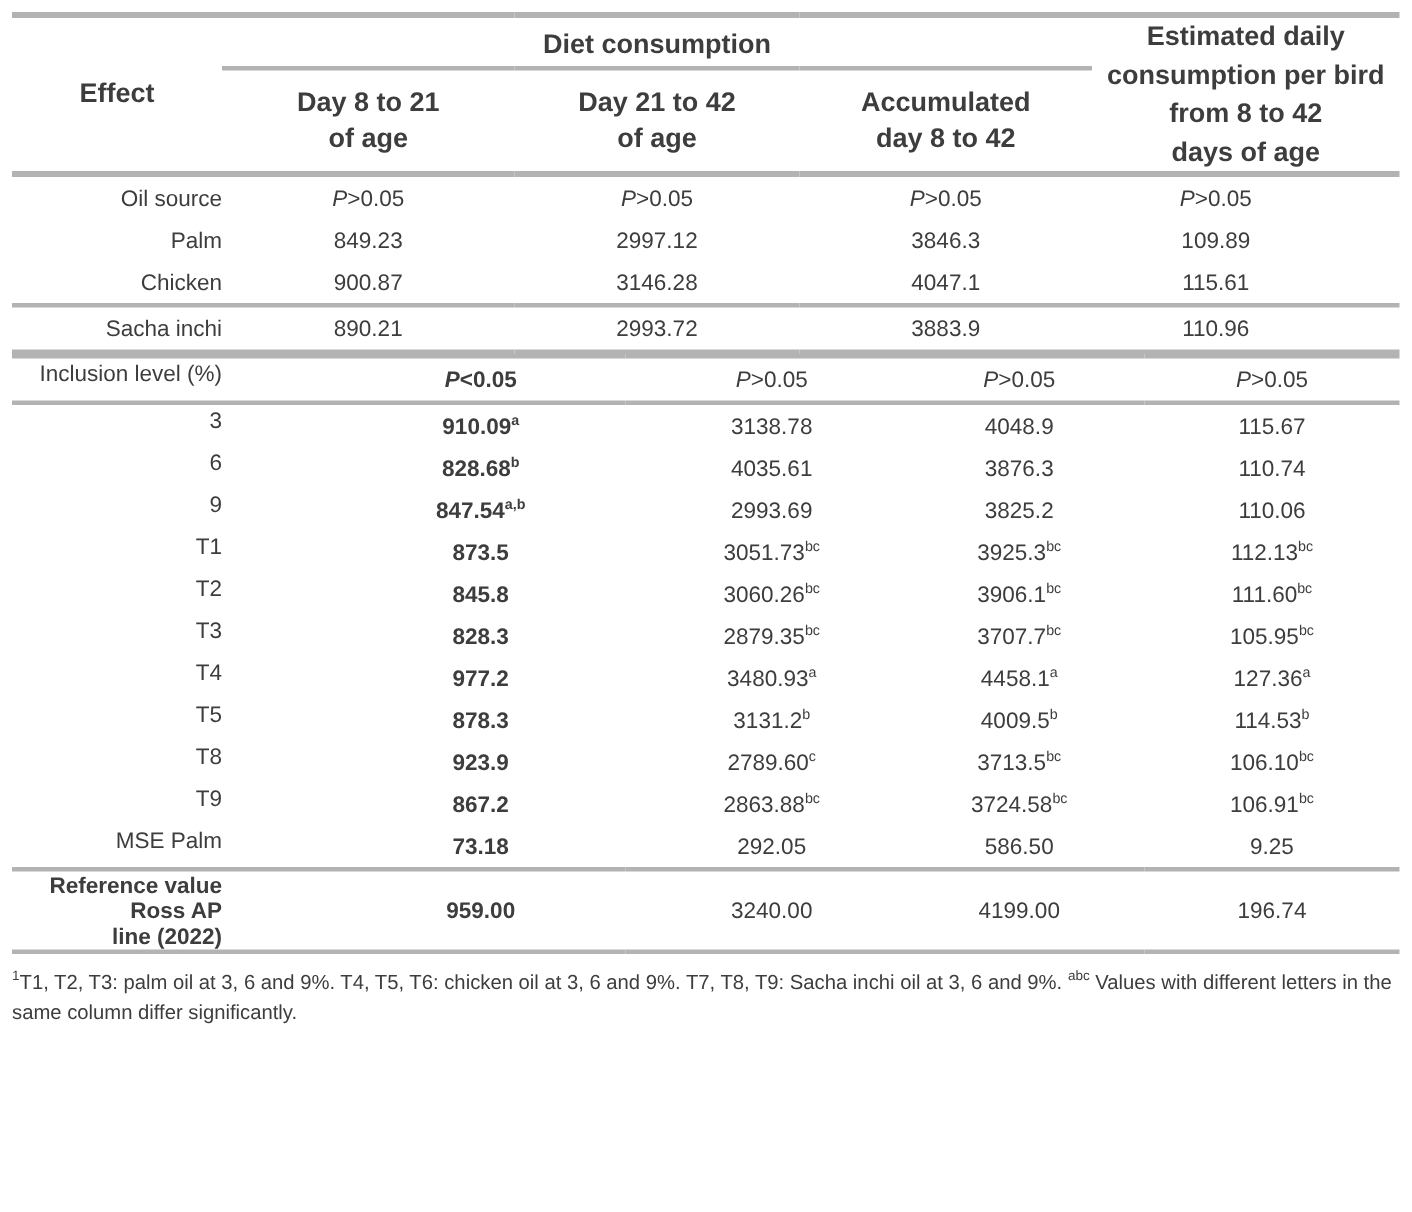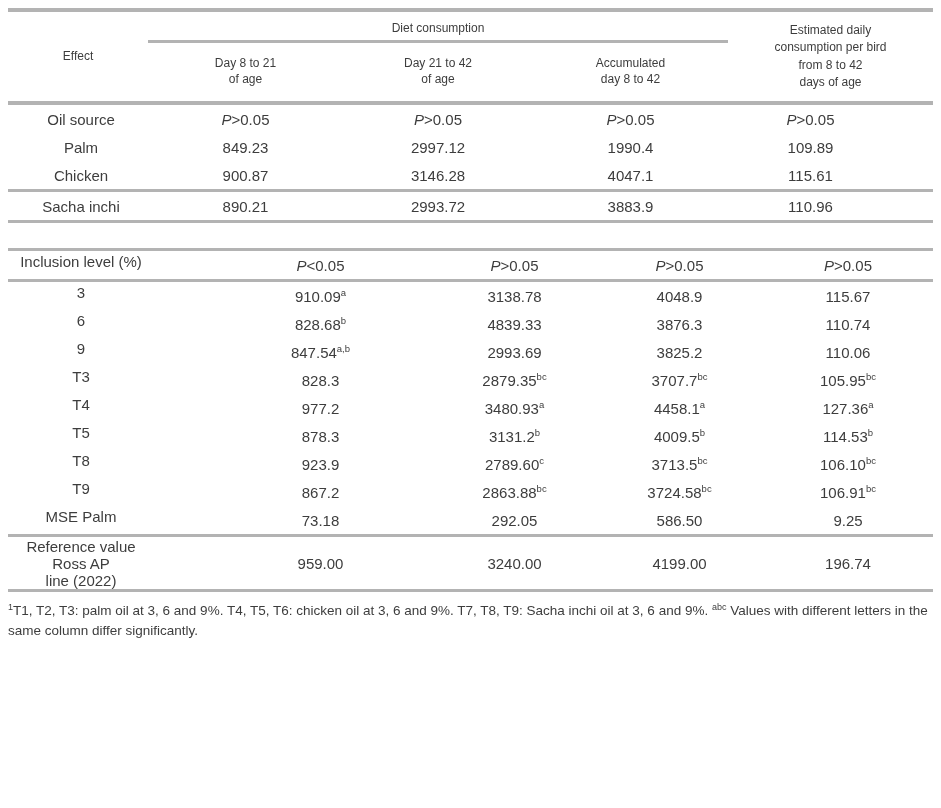--- a/index.html
+++ b/index.html
@@ -6,39 +6,39 @@
   html,body{margin:0;padding:0;}
   body{
     width:941px;height:808px;background:#ffffff;overflow:hidden;
     font-family:"Liberation Sans","DejaVu Sans",sans-serif;
     color:var(--text);
   }
   .page{padding:8px 8px 0 8px;}
   table{border-collapse:collapse;table-layout:fixed;width:925px;}
   .tbl-a{border-top:4px solid var(--rule);border-bottom:3px solid var(--rule);}
   .tbl-a thead{border-bottom:4px solid var(--rule);}
-  .tbl-b{margin-top:25px;border-top:3px solid var(--rule);border-bottom:3px solid var(--rule);}
+  .tbl-b{border-top:3px solid var(--rule);border-bottom:3px solid var(--rule);}
   th,td{
     padding:0;font-size:15px;height:28px;text-align:center;
     vertical-align:middle;font-weight:400;color:var(--text);
   }
-  thead th{font-weight:400;font-size:12px;white-space:pre-line;line-height:1.32;}
+  thead th{font-weight:700;font-size:18px;white-space:pre-line;line-height:1.32;}
   .diet-head{border-bottom:3px solid var(--rule);height:25px;vertical-align:bottom;padding-bottom:3px;}
   .sub-head{height:58px;vertical-align:middle;}
   .est-head{line-height:1.42;}
-  tbody th{text-align:center;padding-left:6px;font-weight:400;}
+  tbody th{text-align:right;padding-left:6px;font-weight:400;}
   .rule-before th,.rule-before td{border-top:3px solid var(--rule);}
   sup{font-size:9.5px;line-height:0;}
   i{font-style:italic;}
   .tbl-a tbody td:nth-child(5){padding-right:40px;}
-  .tbl-b td:nth-child(2){padding-left:76px;}
+  .tbl-b td:nth-child(2){padding-left:76px;font-weight:bold;}
   .tbl-b td:nth-child(3){padding-left:16px;}
   .lbl{white-space:pre-line;display:inline-block;}
   .tbl-b tbody .lbl{position:relative;top:-4px;}
-  .tbl-b tr.tall .lbl{top:0;}
+  .tbl-b tr.tall .lbl{top:0;font-weight:bold;}
   tr.tall th,tr.tall td{height:52px;}
   .footnote{width:925px;font-size:13.5px;line-height:1.5;margin-top:9px;color:var(--text);}
   .footnote sup{font-size:9px;}
 </style>
 </head>
 <body>
 
 <div class="page">
 
   <table class="tbl-a">
@@ -72,21 +72,21 @@
           <th><span class="lbl">Oil source</span></th>
           <td><i>P</i>&gt;0.05</td>
           <td><i>P</i>&gt;0.05</td>
           <td><i>P</i>&gt;0.05</td>
           <td><i>P</i>&gt;0.05</td>
         </tr>
         <tr>
           <th><span class="lbl">Palm</span></th>
           <td>849.23</td>
           <td>2997.12</td>
-          <td>1990.4</td>
+          <td>3846.3</td>
           <td>109.89</td>
         </tr>
         <tr>
           <th><span class="lbl">Chicken</span></th>
           <td>900.87</td>
           <td>3146.28</td>
           <td>4047.1</td>
           <td>115.61</td>
         </tr>
         <tr class="rule-before">
@@ -118,30 +118,44 @@
         <tr class="rule-before">
           <th><span class="lbl">3</span></th>
           <td>910.09<sup>a</sup></td>
           <td>3138.78</td>
           <td>4048.9</td>
           <td>115.67</td>
         </tr>
         <tr>
           <th><span class="lbl">6</span></th>
           <td>828.68<sup>b</sup></td>
-          <td>4839.33</td>
+          <td>4035.61</td>
           <td>3876.3</td>
           <td>110.74</td>
         </tr>
         <tr>
           <th><span class="lbl">9</span></th>
           <td>847.54<sup>a,b</sup></td>
           <td>2993.69</td>
           <td>3825.2</td>
           <td>110.06</td>
+        </tr>
+        <tr>
+          <th><span class="lbl">T1</span></th>
+          <td>873.5</td>
+          <td>3051.73<sup>bc</sup></td>
+          <td>3925.3<sup>bc</sup></td>
+          <td>112.13<sup>bc</sup></td>
+        </tr>
+        <tr>
+          <th><span class="lbl">T2</span></th>
+          <td>845.8</td>
+          <td>3060.26<sup>bc</sup></td>
+          <td>3906.1<sup>bc</sup></td>
+          <td>111.60<sup>bc</sup></td>
         </tr>
         <tr>
           <th><span class="lbl">T3</span></th>
           <td>828.3</td>
           <td>2879.35<sup>bc</sup></td>
           <td>3707.7<sup>bc</sup></td>
           <td>105.95<sup>bc</sup></td>
         </tr>
         <tr>
           <th><span class="lbl">T4</span></th>

